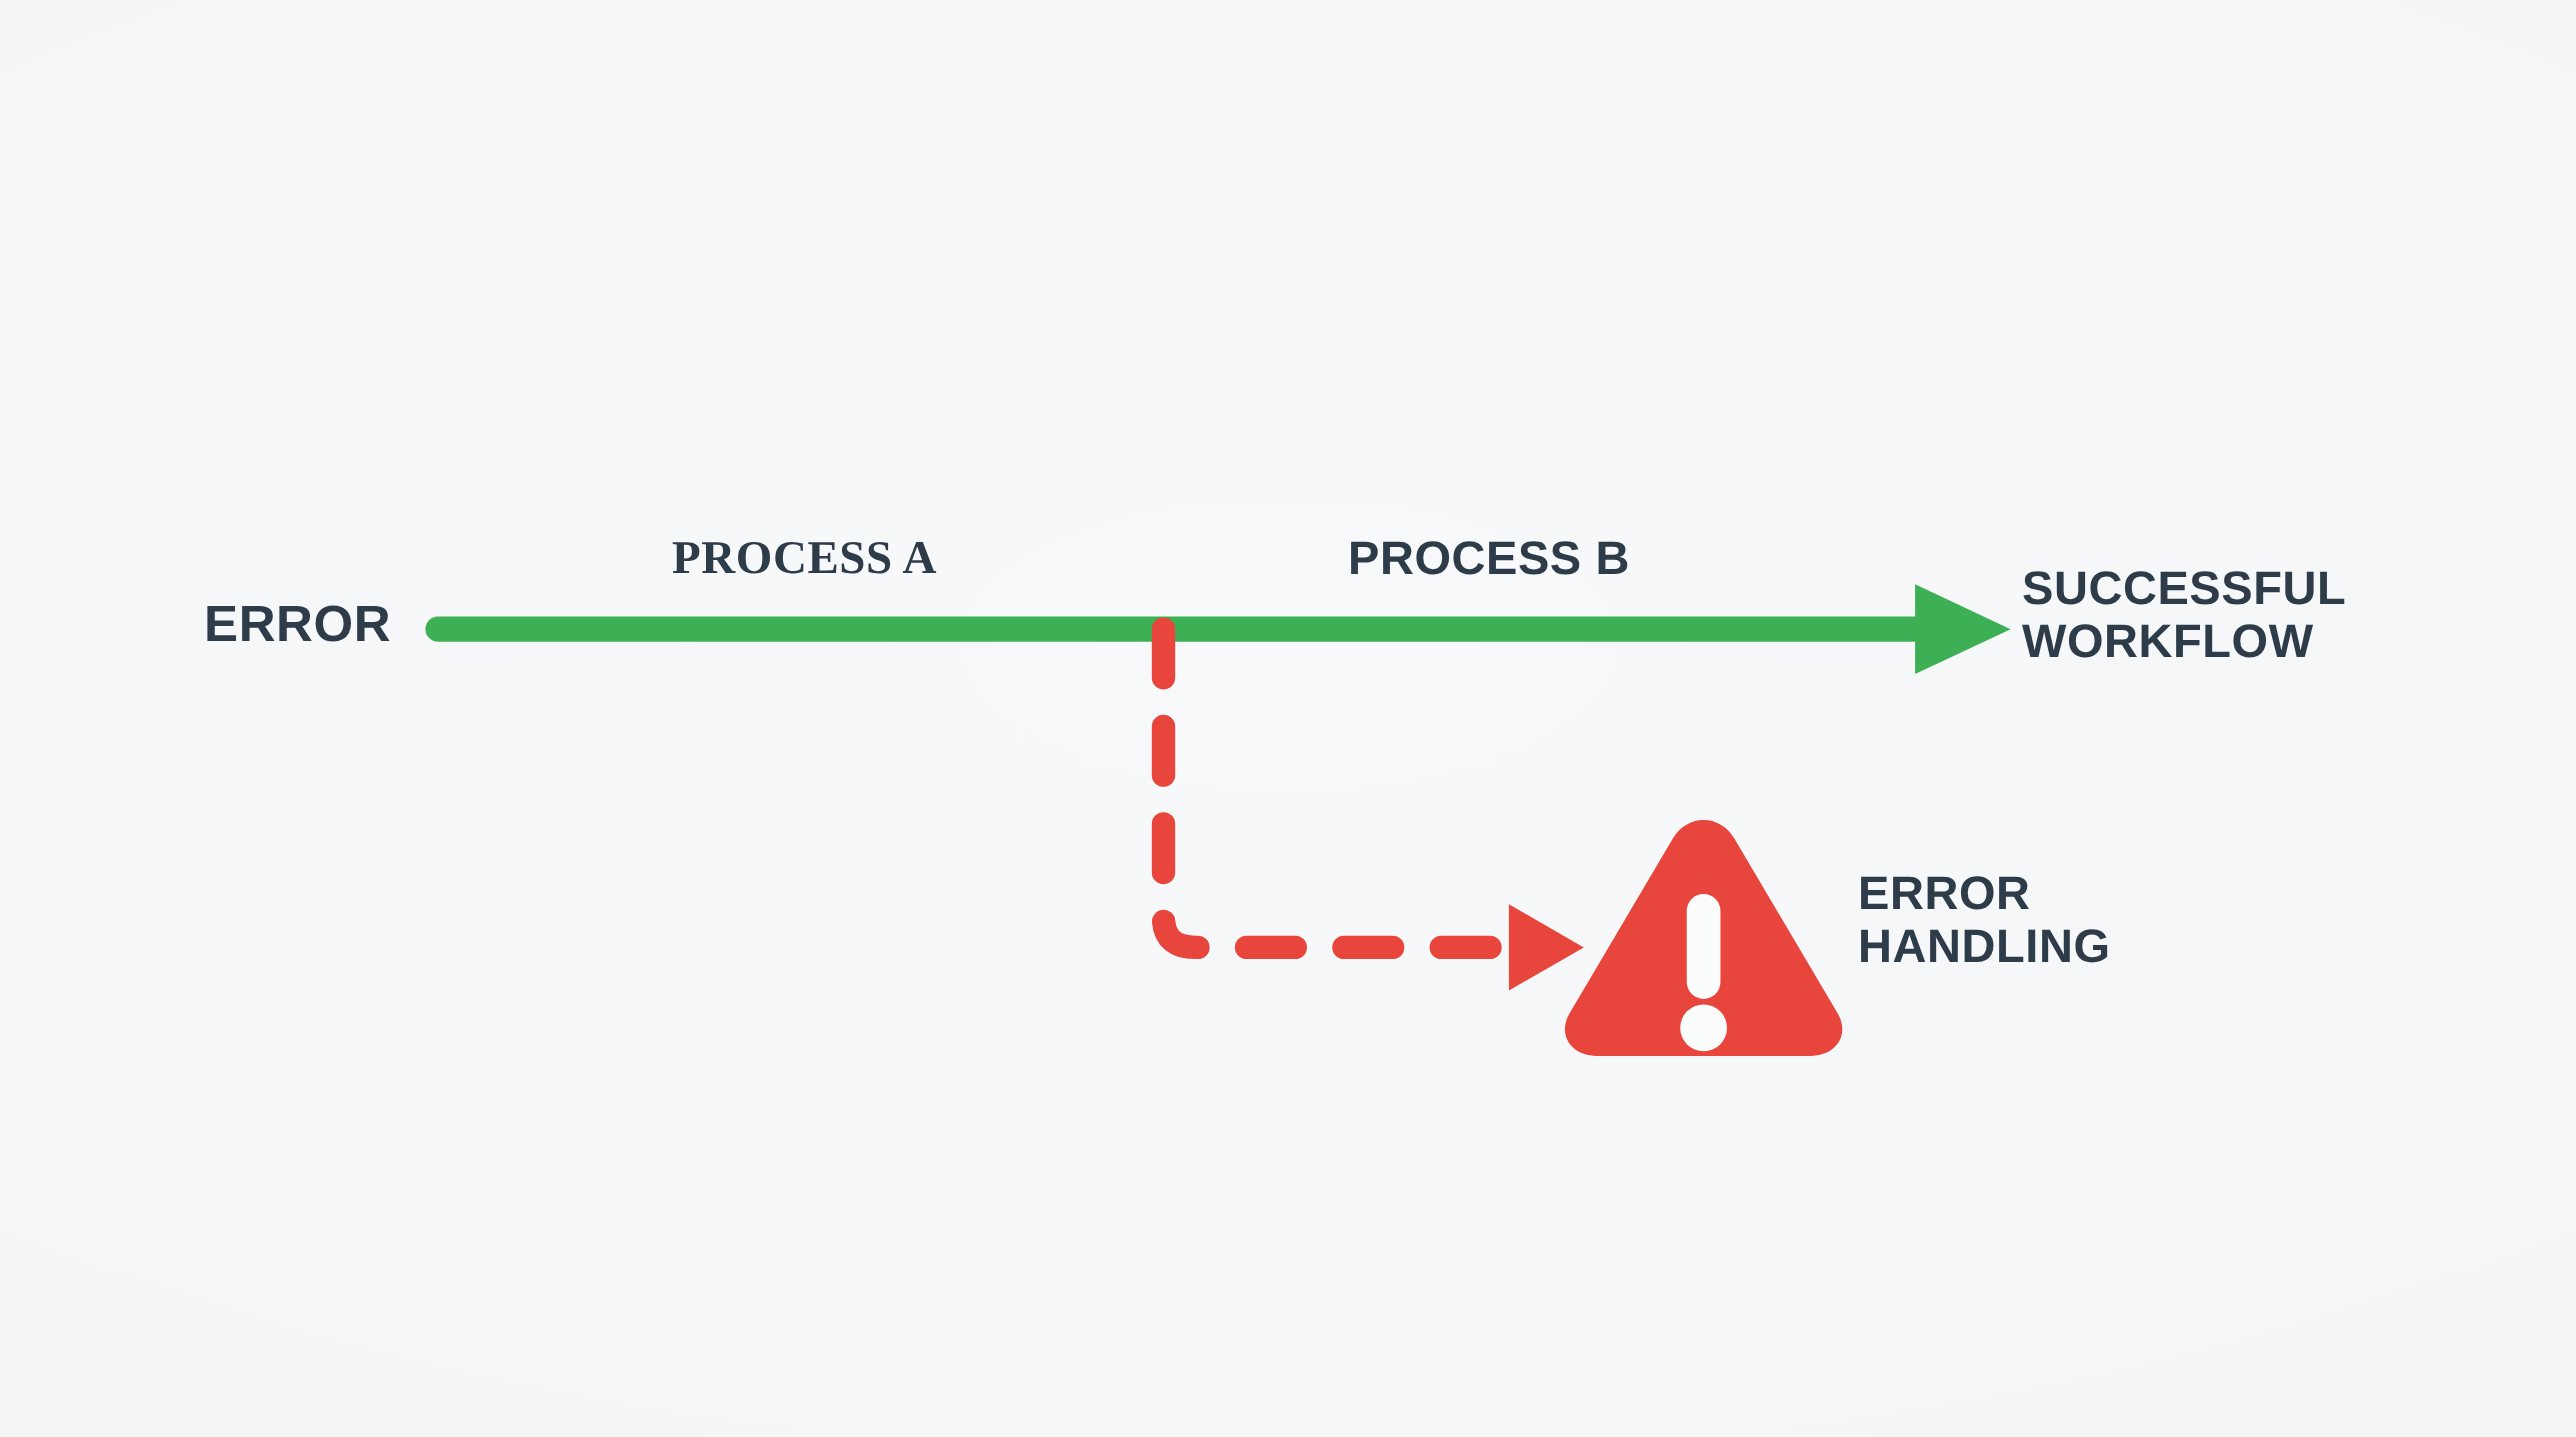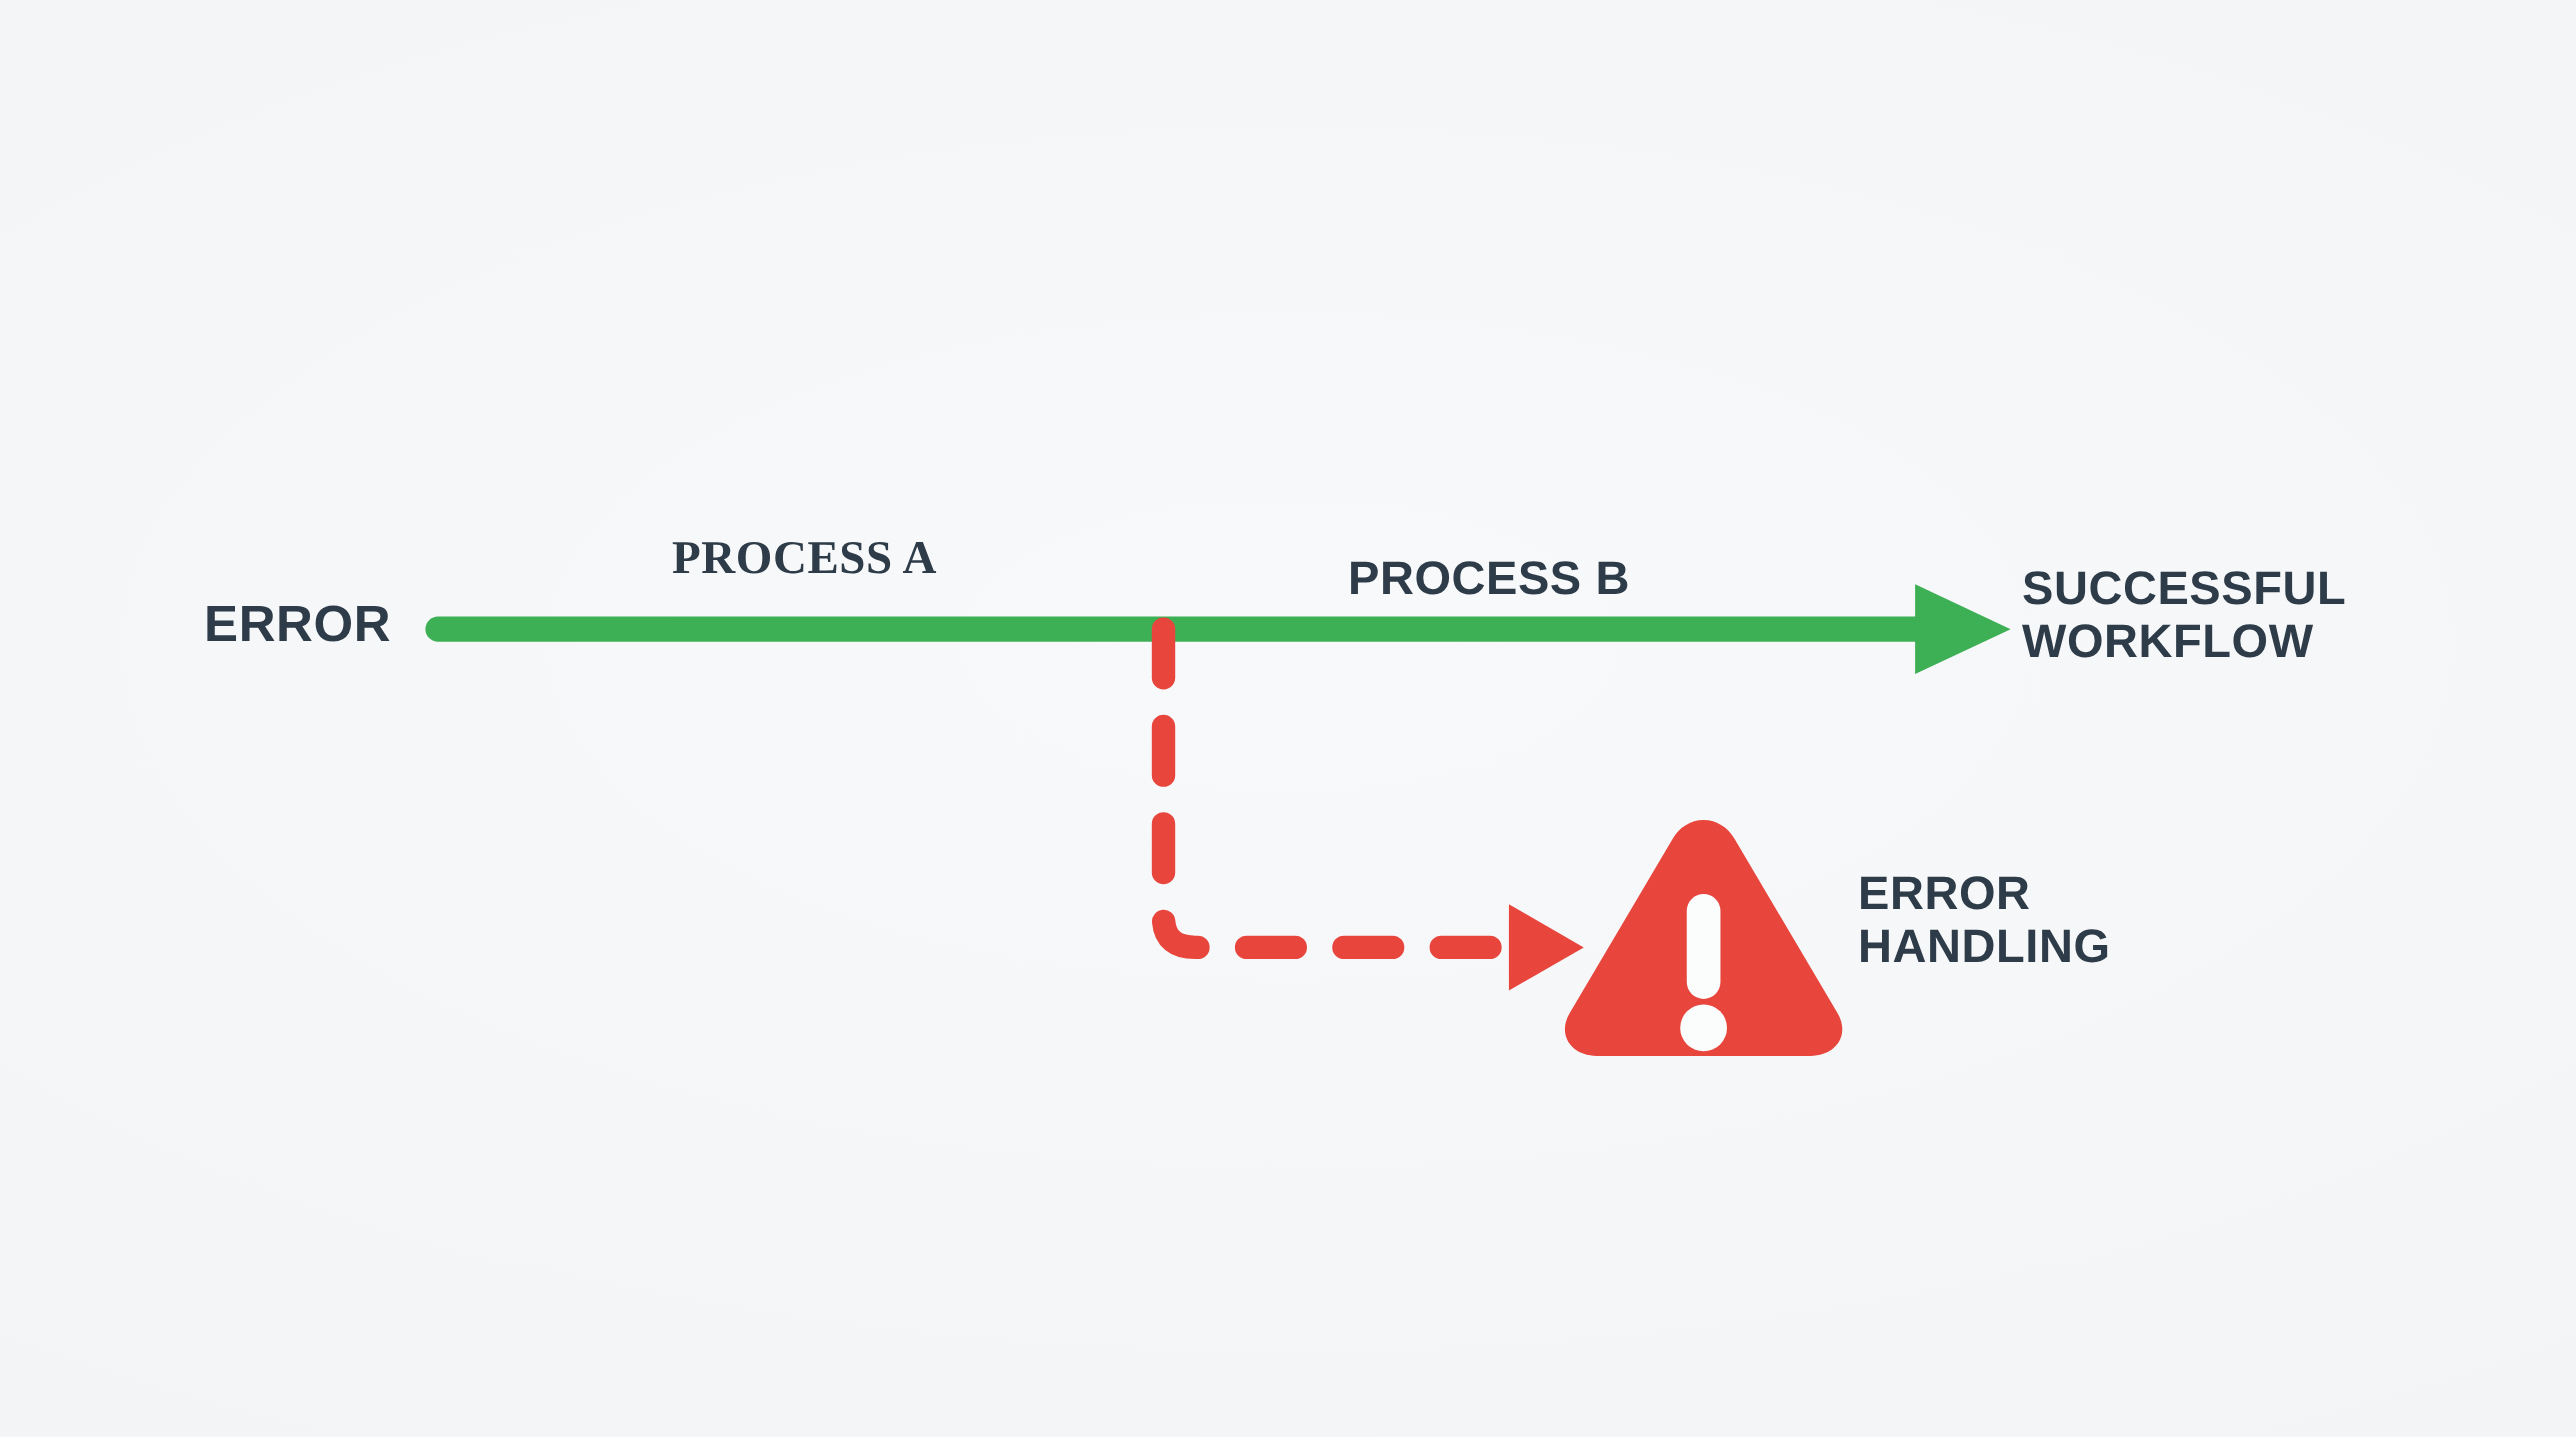--- a/index.html
+++ b/index.html
@@ -21,21 +21,21 @@
     position:absolute;
     color:#2e3b49;
     font-weight:700;
     letter-spacing:0.012em;
     line-height:1.12;
     white-space:pre-line;
     text-rendering:geometricPrecision;
   }
   #lbl-start{ left:204px;  top:595px;  font-size:51px; }
   #lbl-proc-a{ left:672px; top:532px;  font-size:47px;font-family:Liberation Serif, serif; }
-  #lbl-proc-b{ left:1348px; top:532px; font-size:47px;margin-top:20px; }
+  #lbl-proc-b{ left:1348px; top:532px; font-size:47px; }
   #lbl-success{ left:2022px; top:562px; font-size:47px; }
   #lbl-error{ left:1858px; top:867px;  font-size:47px; }
 </style>
 </head>
 <body>
 
 <div id="stage">
 
   <svg id="diagram" viewBox="0 0 2752 1536" aria-hidden="true">
     <defs>

